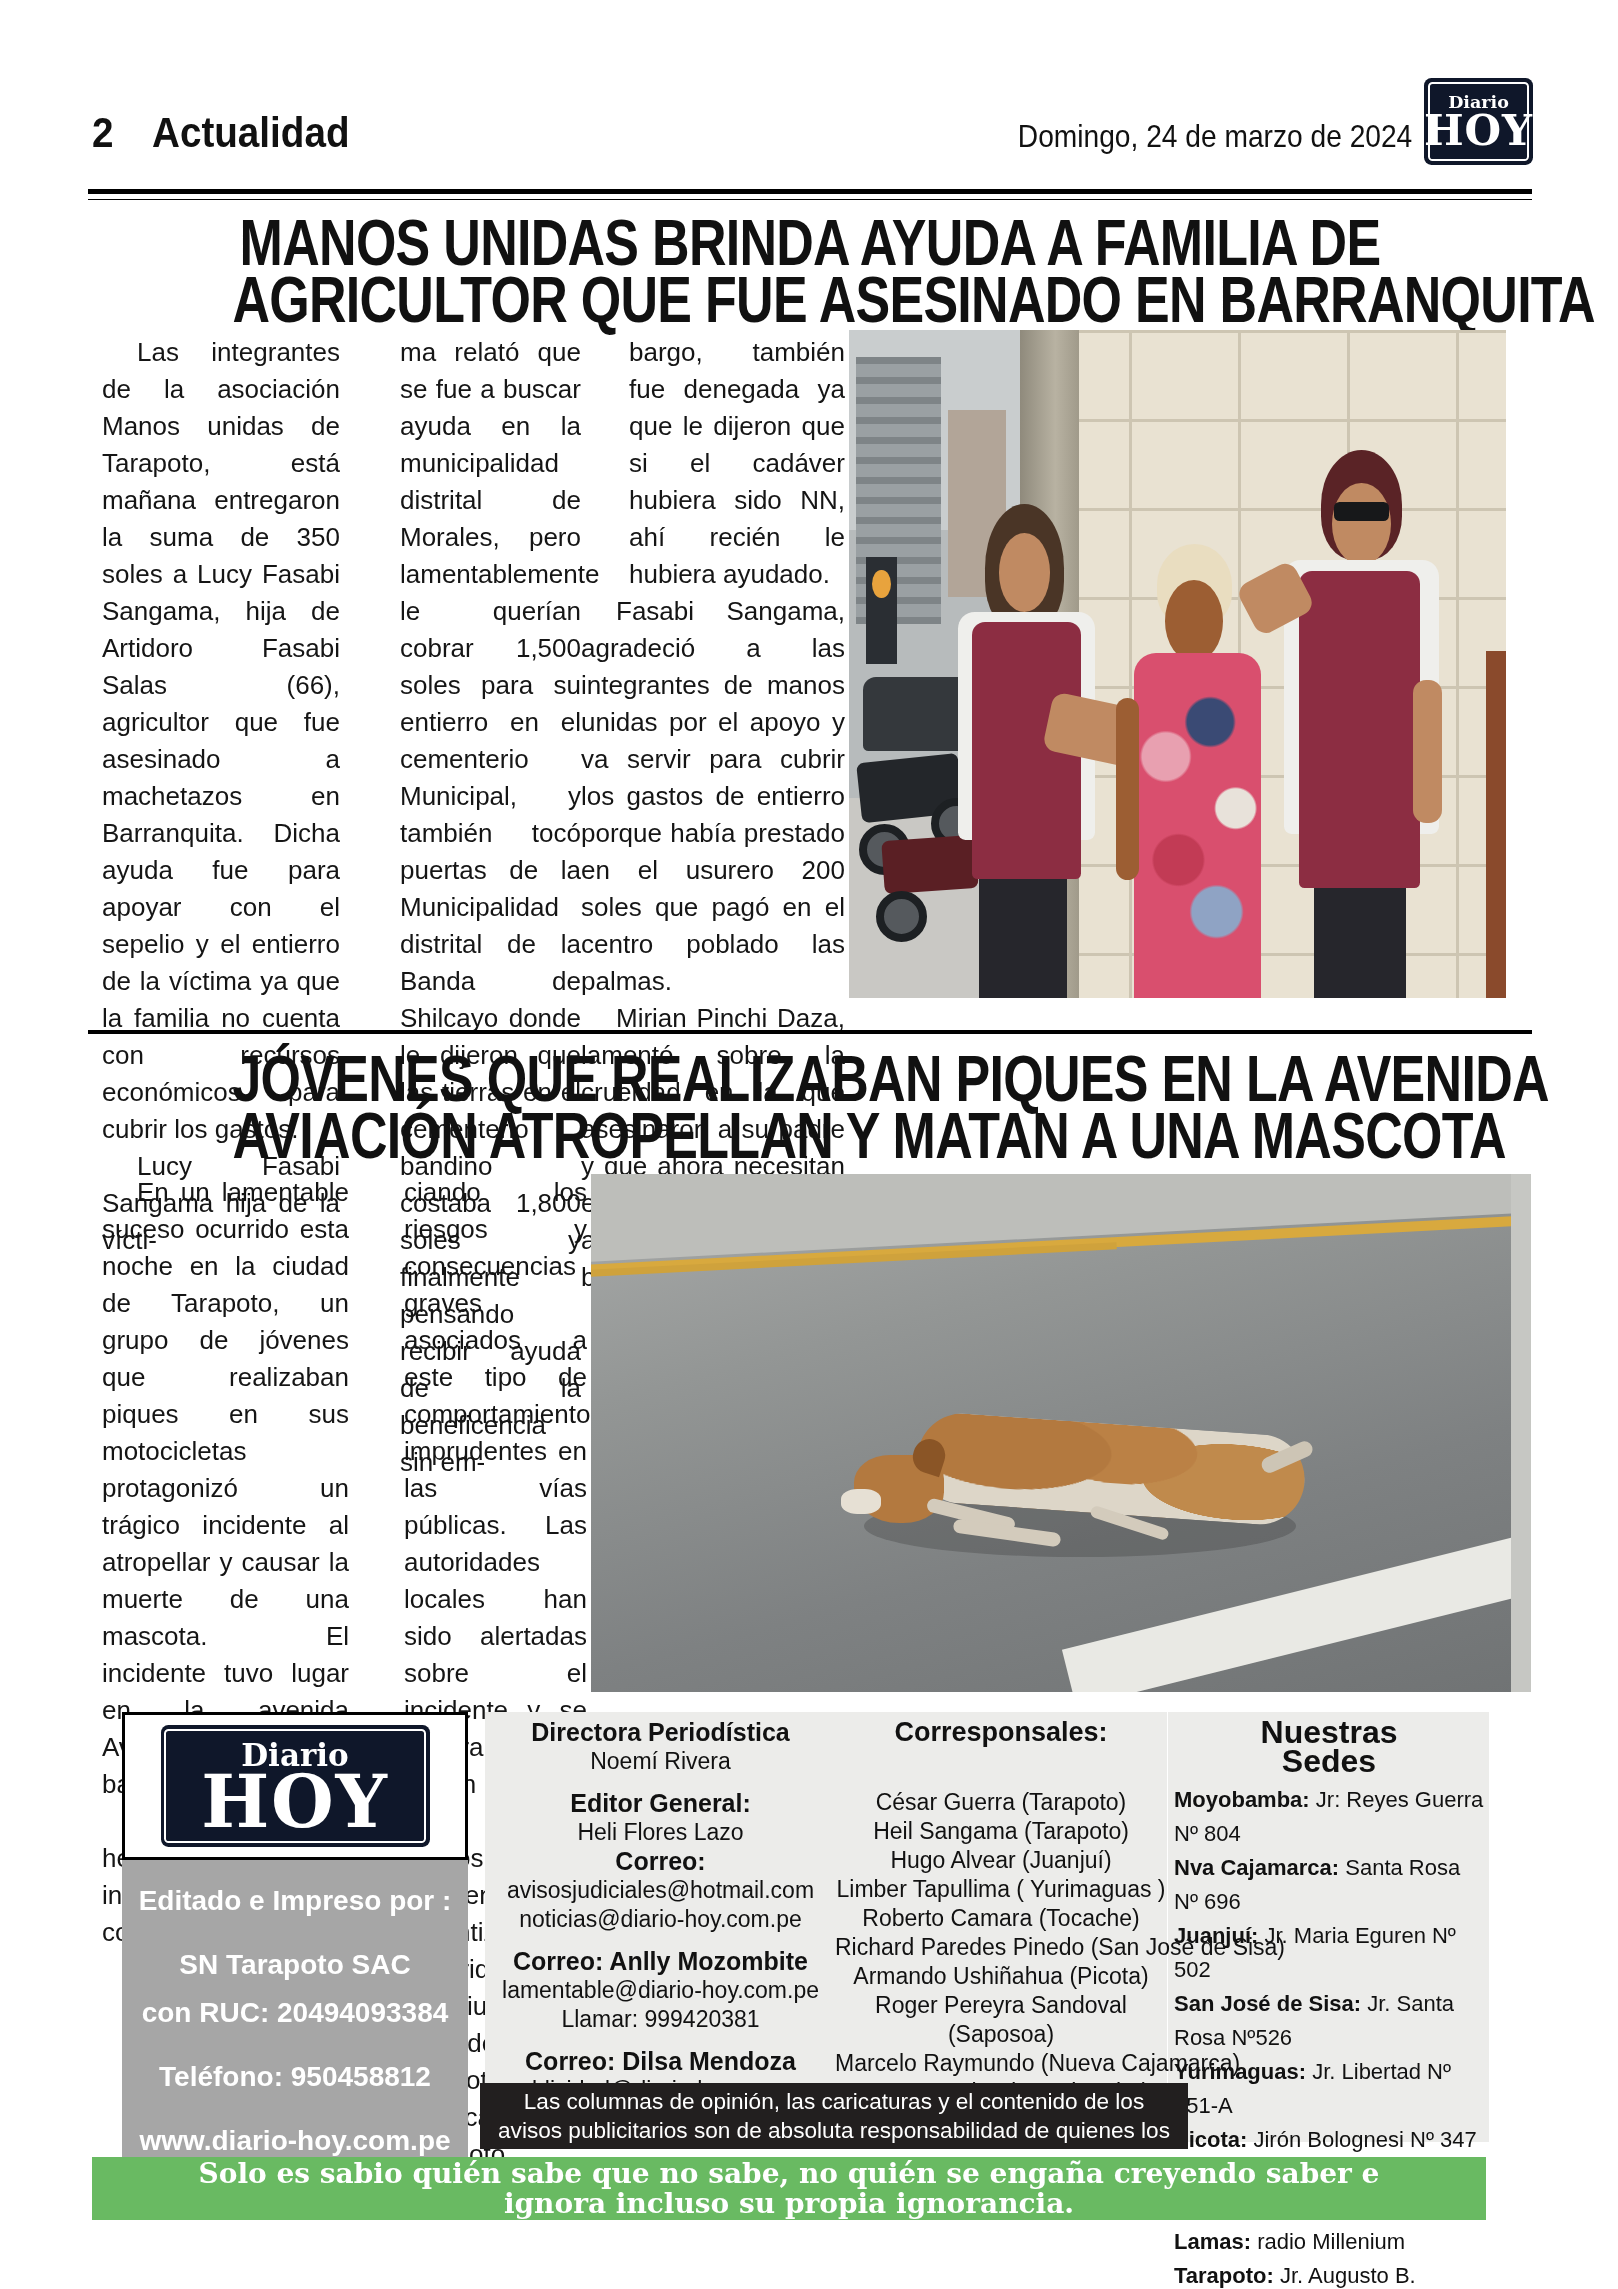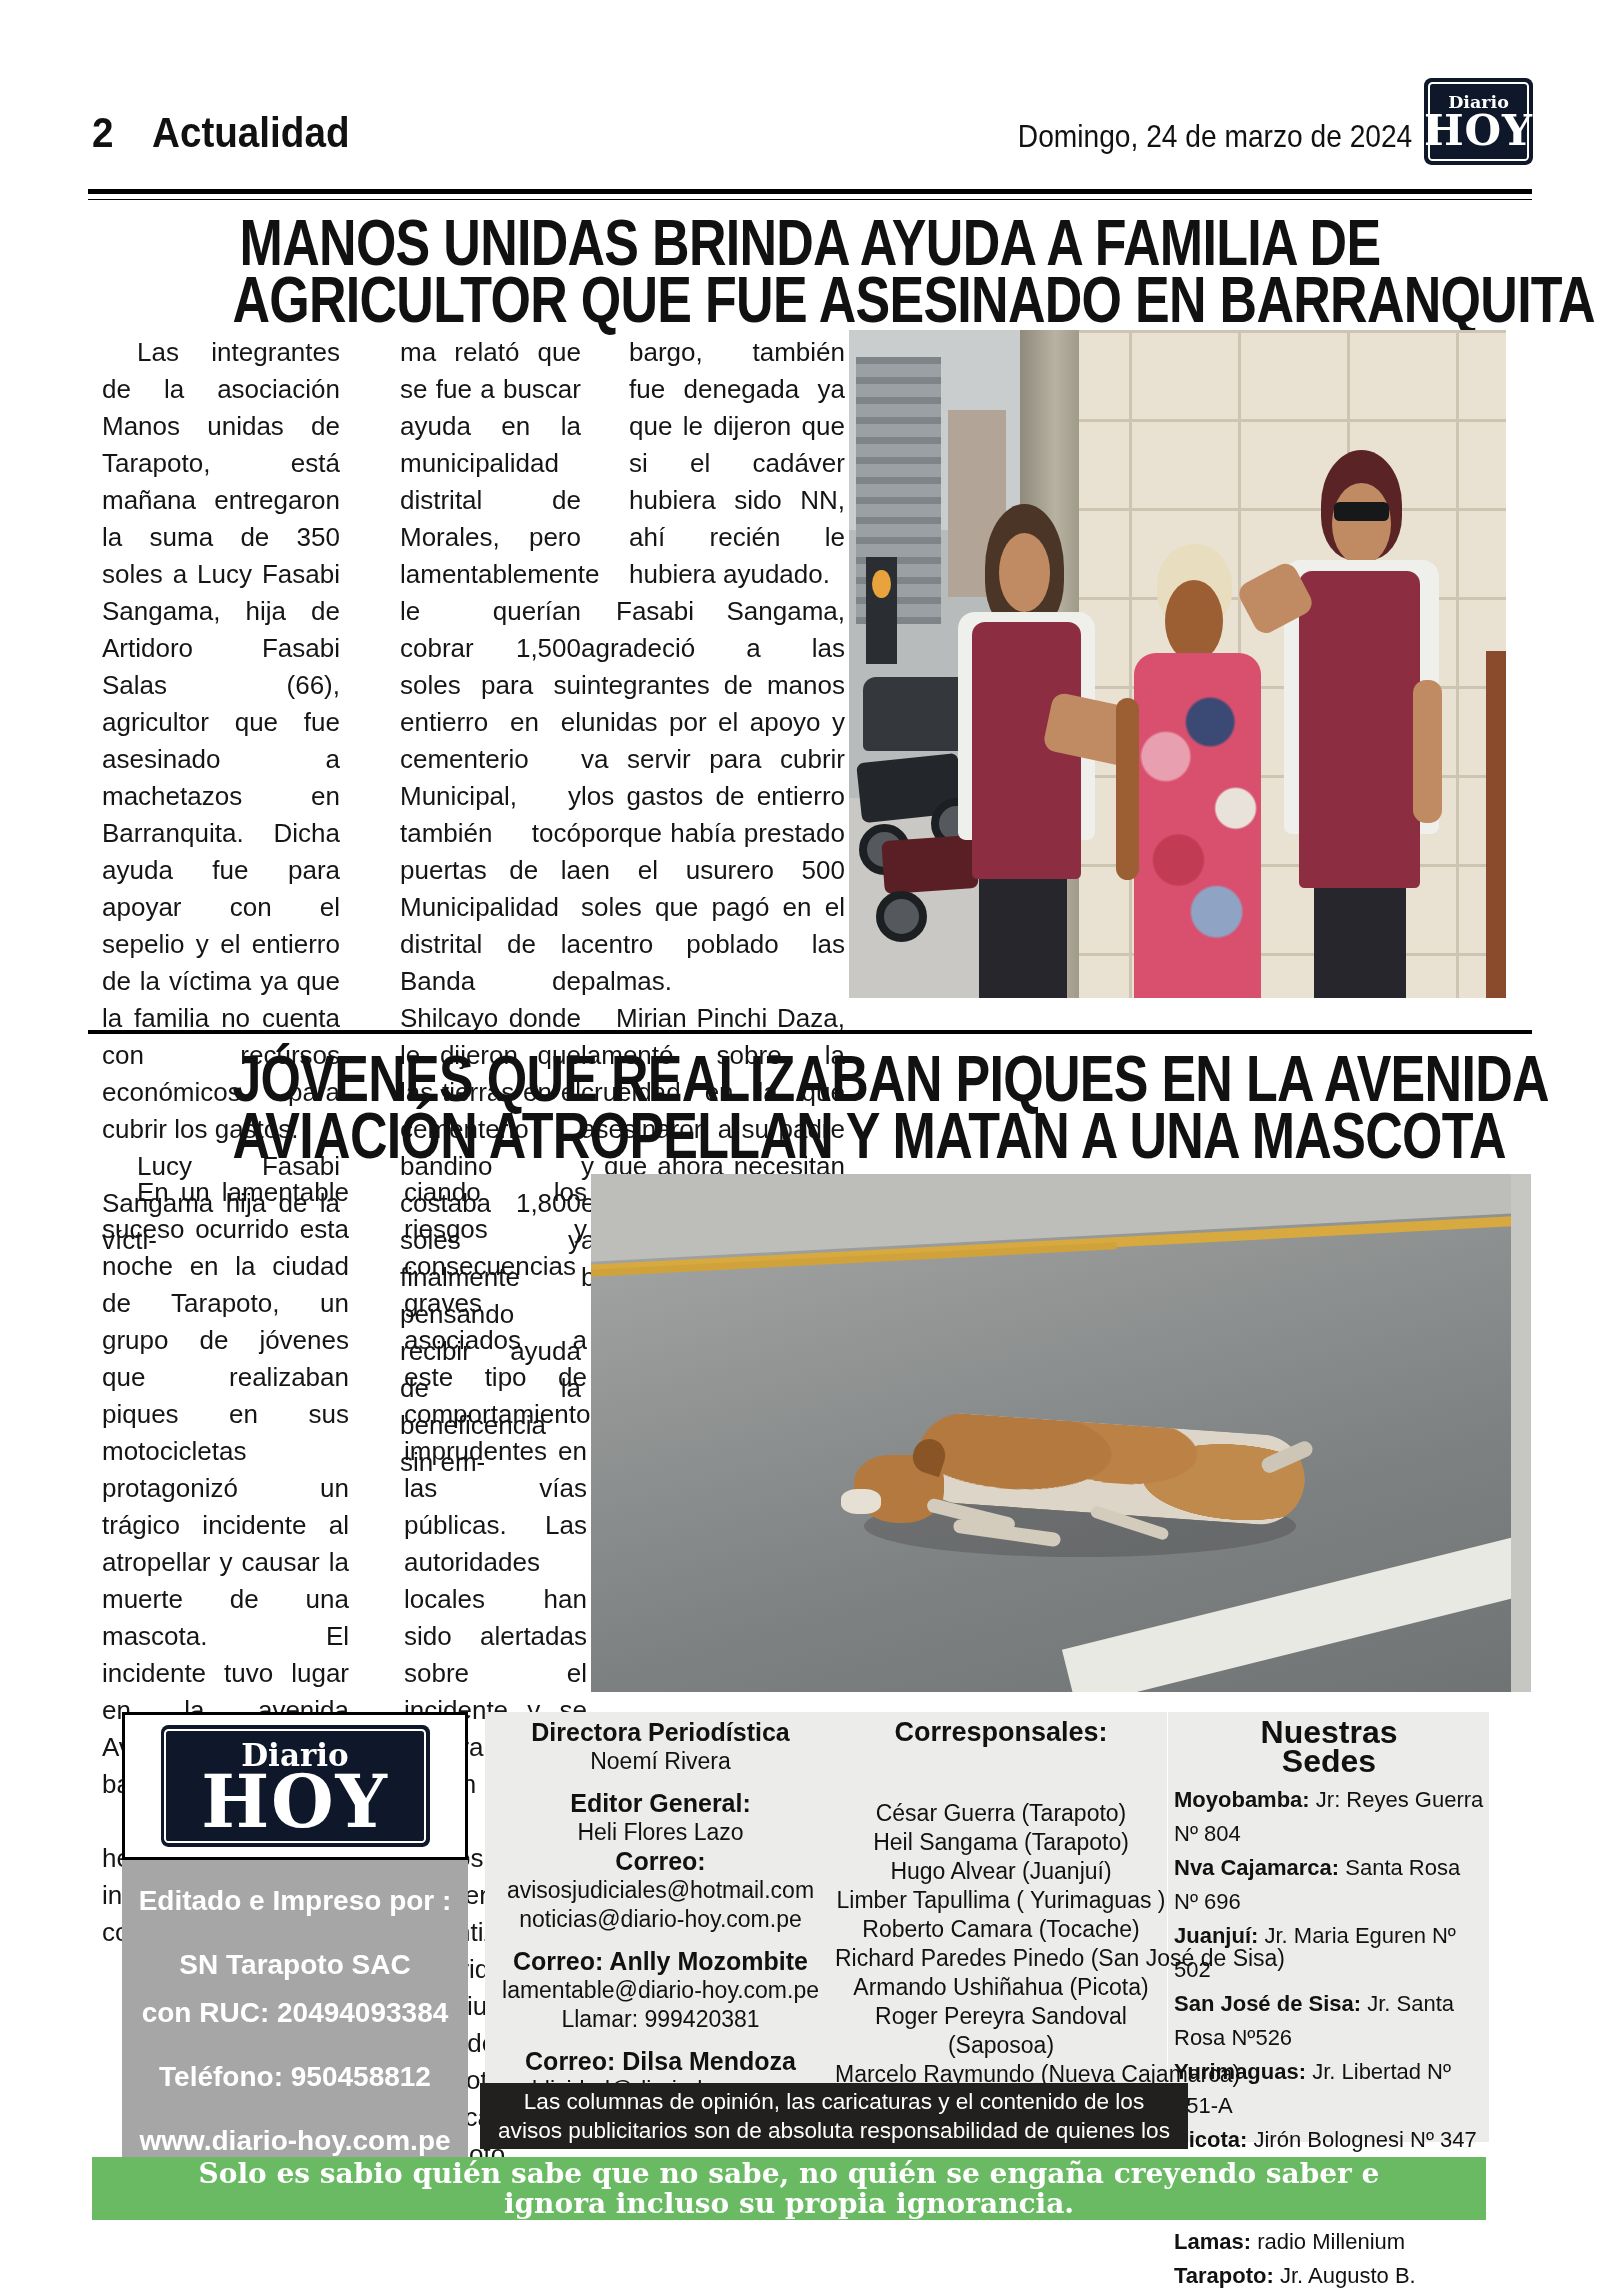--- a/index.html
+++ b/index.html
@@ -93,21 +93,21 @@
             display:flex;flex-direction:column;align-items:center;justify-content:space-around;
             text-align:center;font-size:28px;padding:9.2px 0;box-sizing:border-box;}
   .panel{background:#ececea;}
   #staff-panel{left:485px;top:1712px;width:351px;height:437px;}
   #corr-panel{left:835px;top:1712px;width:332px;height:437px;}
   #sedes-panel{left:1168px;top:1712px;width:321px;height:430px;}
   #staff{position:absolute;left:485px;top:1718px;width:351px;text-align:center;font-size:23px;line-height:29px;}
   #staff .b{font-weight:700;font-size:25px;}
   #staff .gap{height:13px;}
   #corr{position:absolute;left:835px;top:1718px;width:332px;text-align:center;font-size:23px;line-height:29px;}
-  #corr .b{font-weight:700;font-size:27px;margin-bottom:52px;}
+  #corr .b{font-weight:700;font-size:27px;margin-bottom:41px;}
   #sedes{position:absolute;left:1174px;top:1715px;width:310px;font-size:22px;line-height:34px;}
   #sedes .title{text-align:center;font-weight:700;font-size:32px;line-height:34px;margin-bottom:5.5px;}
   #sedes b{font-weight:700;}
   #disclaimer{left:480px;top:2083px;width:708px;height:66px;background:#221f1f;color:#fff;
       font-size:22.6px;line-height:29.5px;text-align:center;padding:3.7px 11px;box-sizing:border-box;}
   #banner{left:92px;top:2157px;width:1394px;height:63px;background:#69ba62;color:#fff;
       font-family:"DejaVu Serif",serif;font-weight:700;font-size:28px;line-height:29.5px;
       text-align:center;display:flex;align-items:center;justify-content:center;padding:0 55px;box-sizing:border-box;}
 </style>
 </head>
@@ -132,21 +132,21 @@
   </div>
   <div class="col" id="a1c1">
     <p>Las integrantes de la asociación Manos unidas de Tarapoto, está mañana entregaron la suma de 350 soles a Lucy Fasabi Sangama, hija de Artidoro Fasabi Salas (66), agricultor que fue asesinado a machetazos en Barranquita.  Dicha ayuda fue para apoyar con el sepelio y el entierro de la víctima ya que la familia no cuenta con recursos económicos para cubrir los gastos.</p>
     <p>Lucy Fasabi Sangama hija de la vícti-</p>
   </div>
   <div class="col" id="a1c2">
     <p class="cont">ma relató que se fue a buscar ayuda en la municipalidad distrital de Morales, pero lamentablemente le querían cobrar 1,500 soles para su entierro en el cementerio Municipal, y también tocó puertas de la Municipalidad distrital de la Banda de Shilcayo donde le dijeron que las tierras en el cementerio bandino costaba 1,800 soles y finalmente pensando recibir ayuda de la beneficencia sin em-</p>
   </div>
   <div class="col" id="a1c3">
     <p class="cont">bargo, también fue denegada ya que le dijeron que si el cadáver hubiera sido NN, ahí recién le hubiera ayudado.</p>
-    <p>Fasabi Sangama, agradeció a las integrantes de manos unidas por el apoyo y va servir para cubrir los gastos de entierro porque había prestado en el usurero 500 soles que pagó en el centro poblado las palmas.</p>
+    <p>Fasabi Sangama, agradeció a las integrantes de manos unidas por el apoyo y va servir para cubrir los gastos de entierro porque había prestado en el usurero 200 soles que pagó en el centro poblado las palmas.</p>
     <p>Mirian Pinchi Daza, lamentó sobre la crueldad en la que asesinaron a su padre y que ahora necesitan el apoyo de las autoridades para buscar justicia.</p>
   </div>
 
   <div class="abs" id="photo1">
     <div id="p1-street">
       <div class="p1-bldg1" style="left:4%;top:4%;width:50%;height:40%;"></div>
       <div class="p1-bldg2" style="left:58%;top:12%;width:34%;height:28%;"></div>
       <div class="p1-sign" style="left:10%;top:34%;width:18%;height:16%;"></div>
       <div class="p1-car" style="left:8%;top:52%;width:72%;height:11%;"></div>
       <div class="p1-moto" style="left:6%;top:64%;width:60%;height:9%;transform:rotate(-6deg);"></div>

